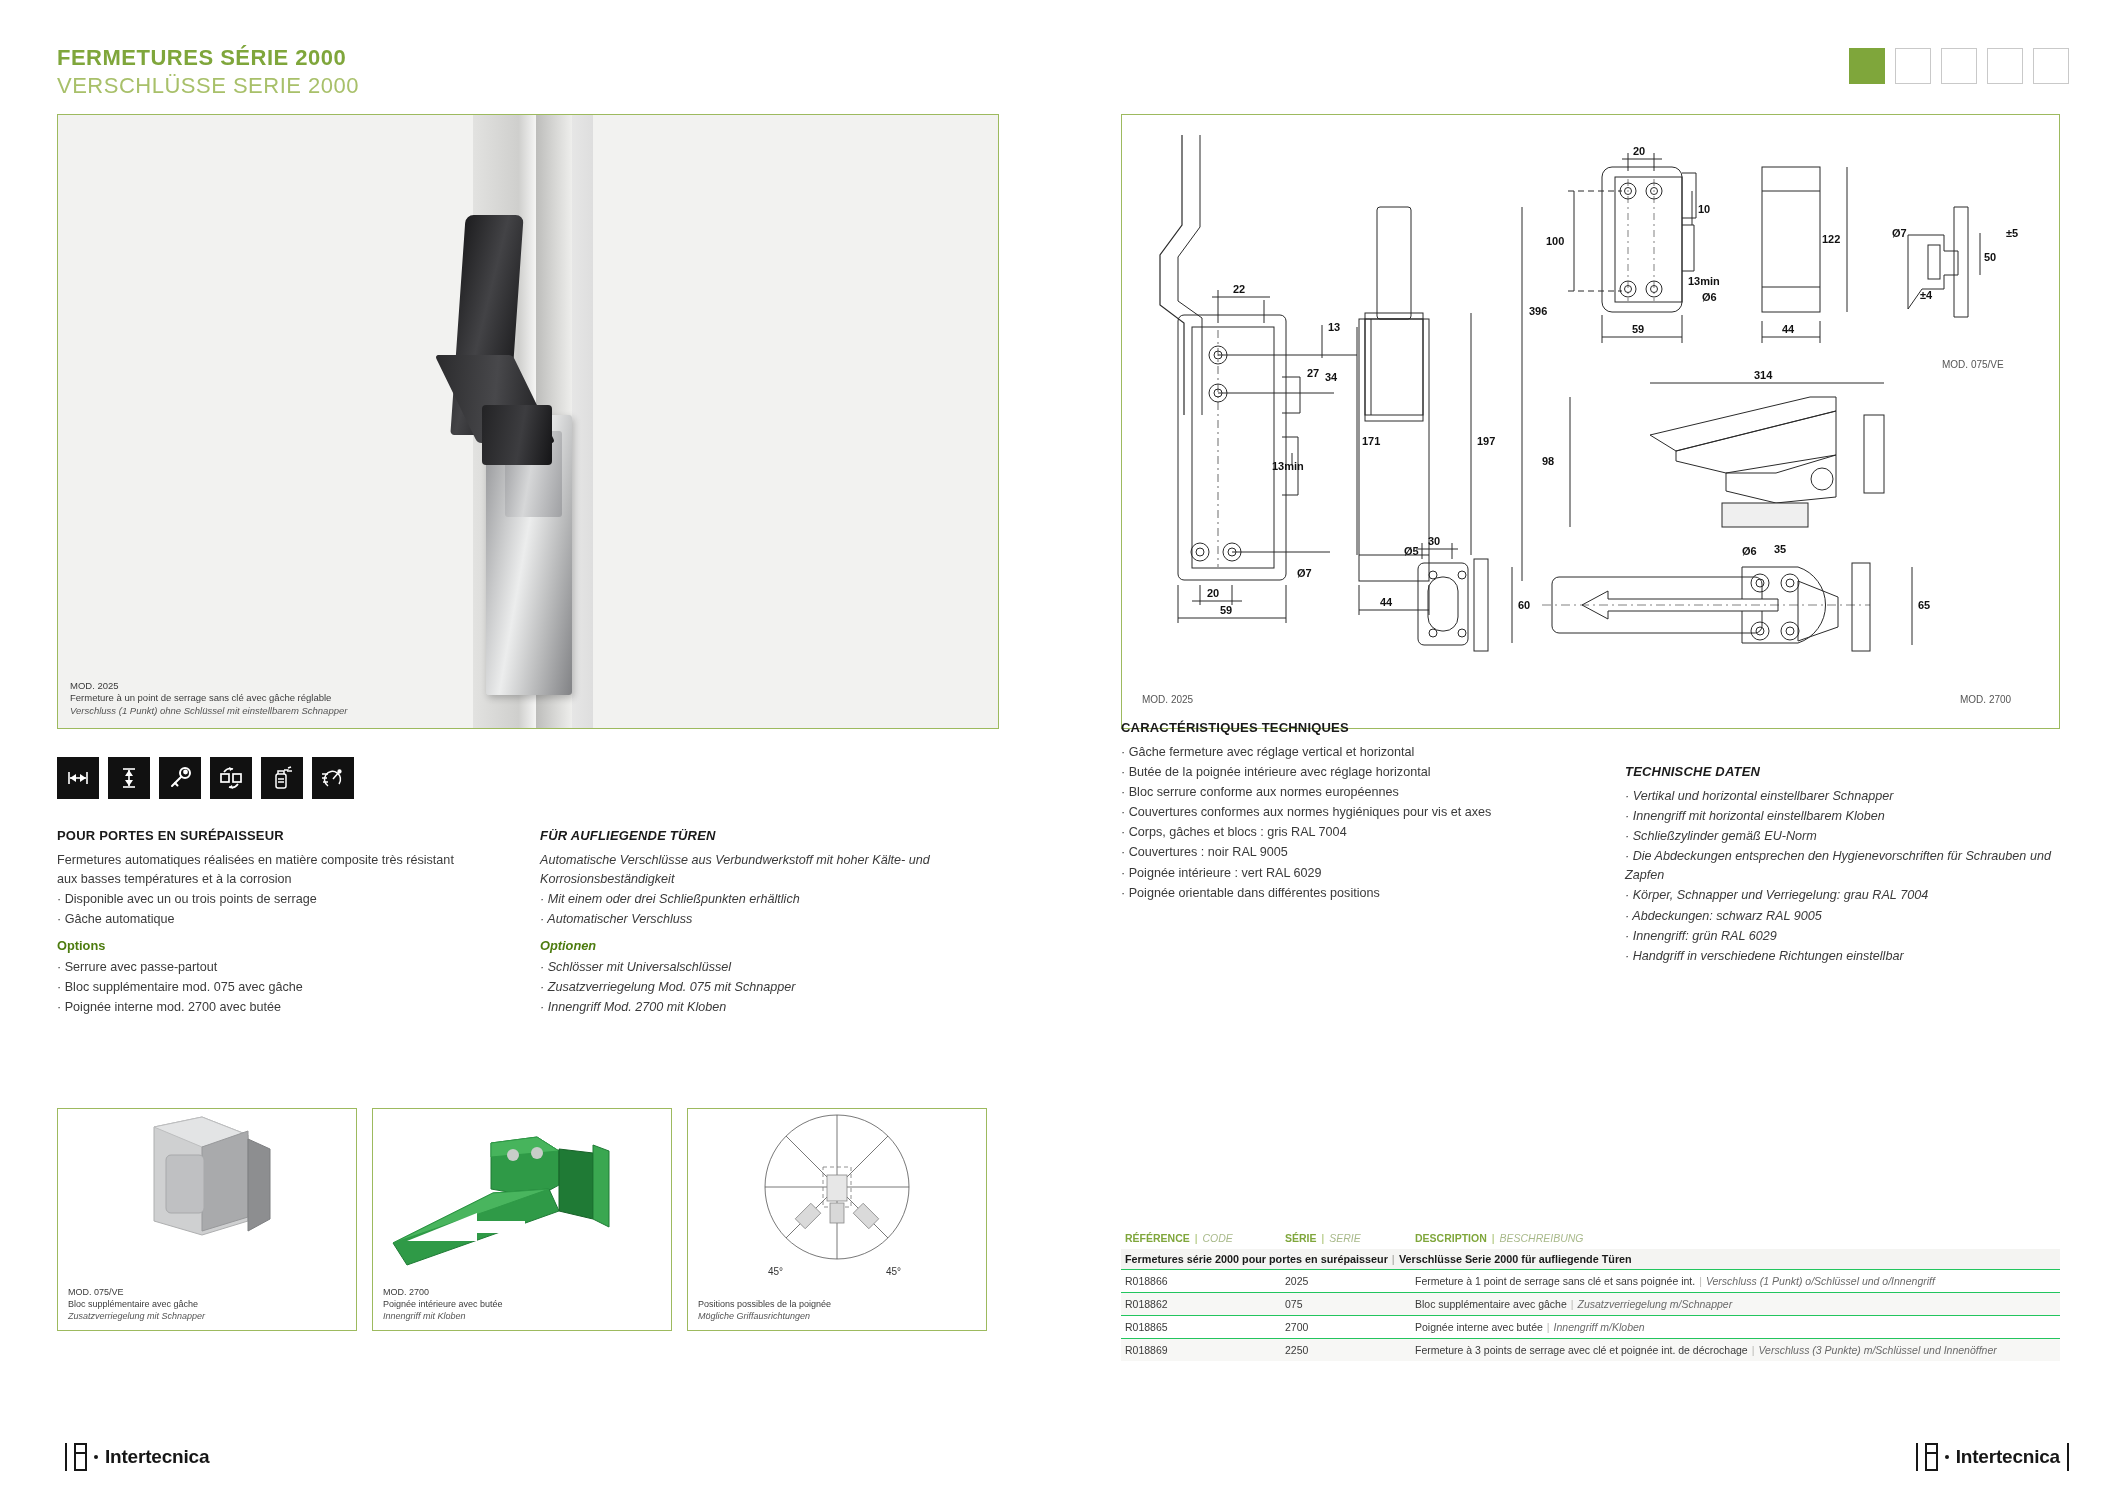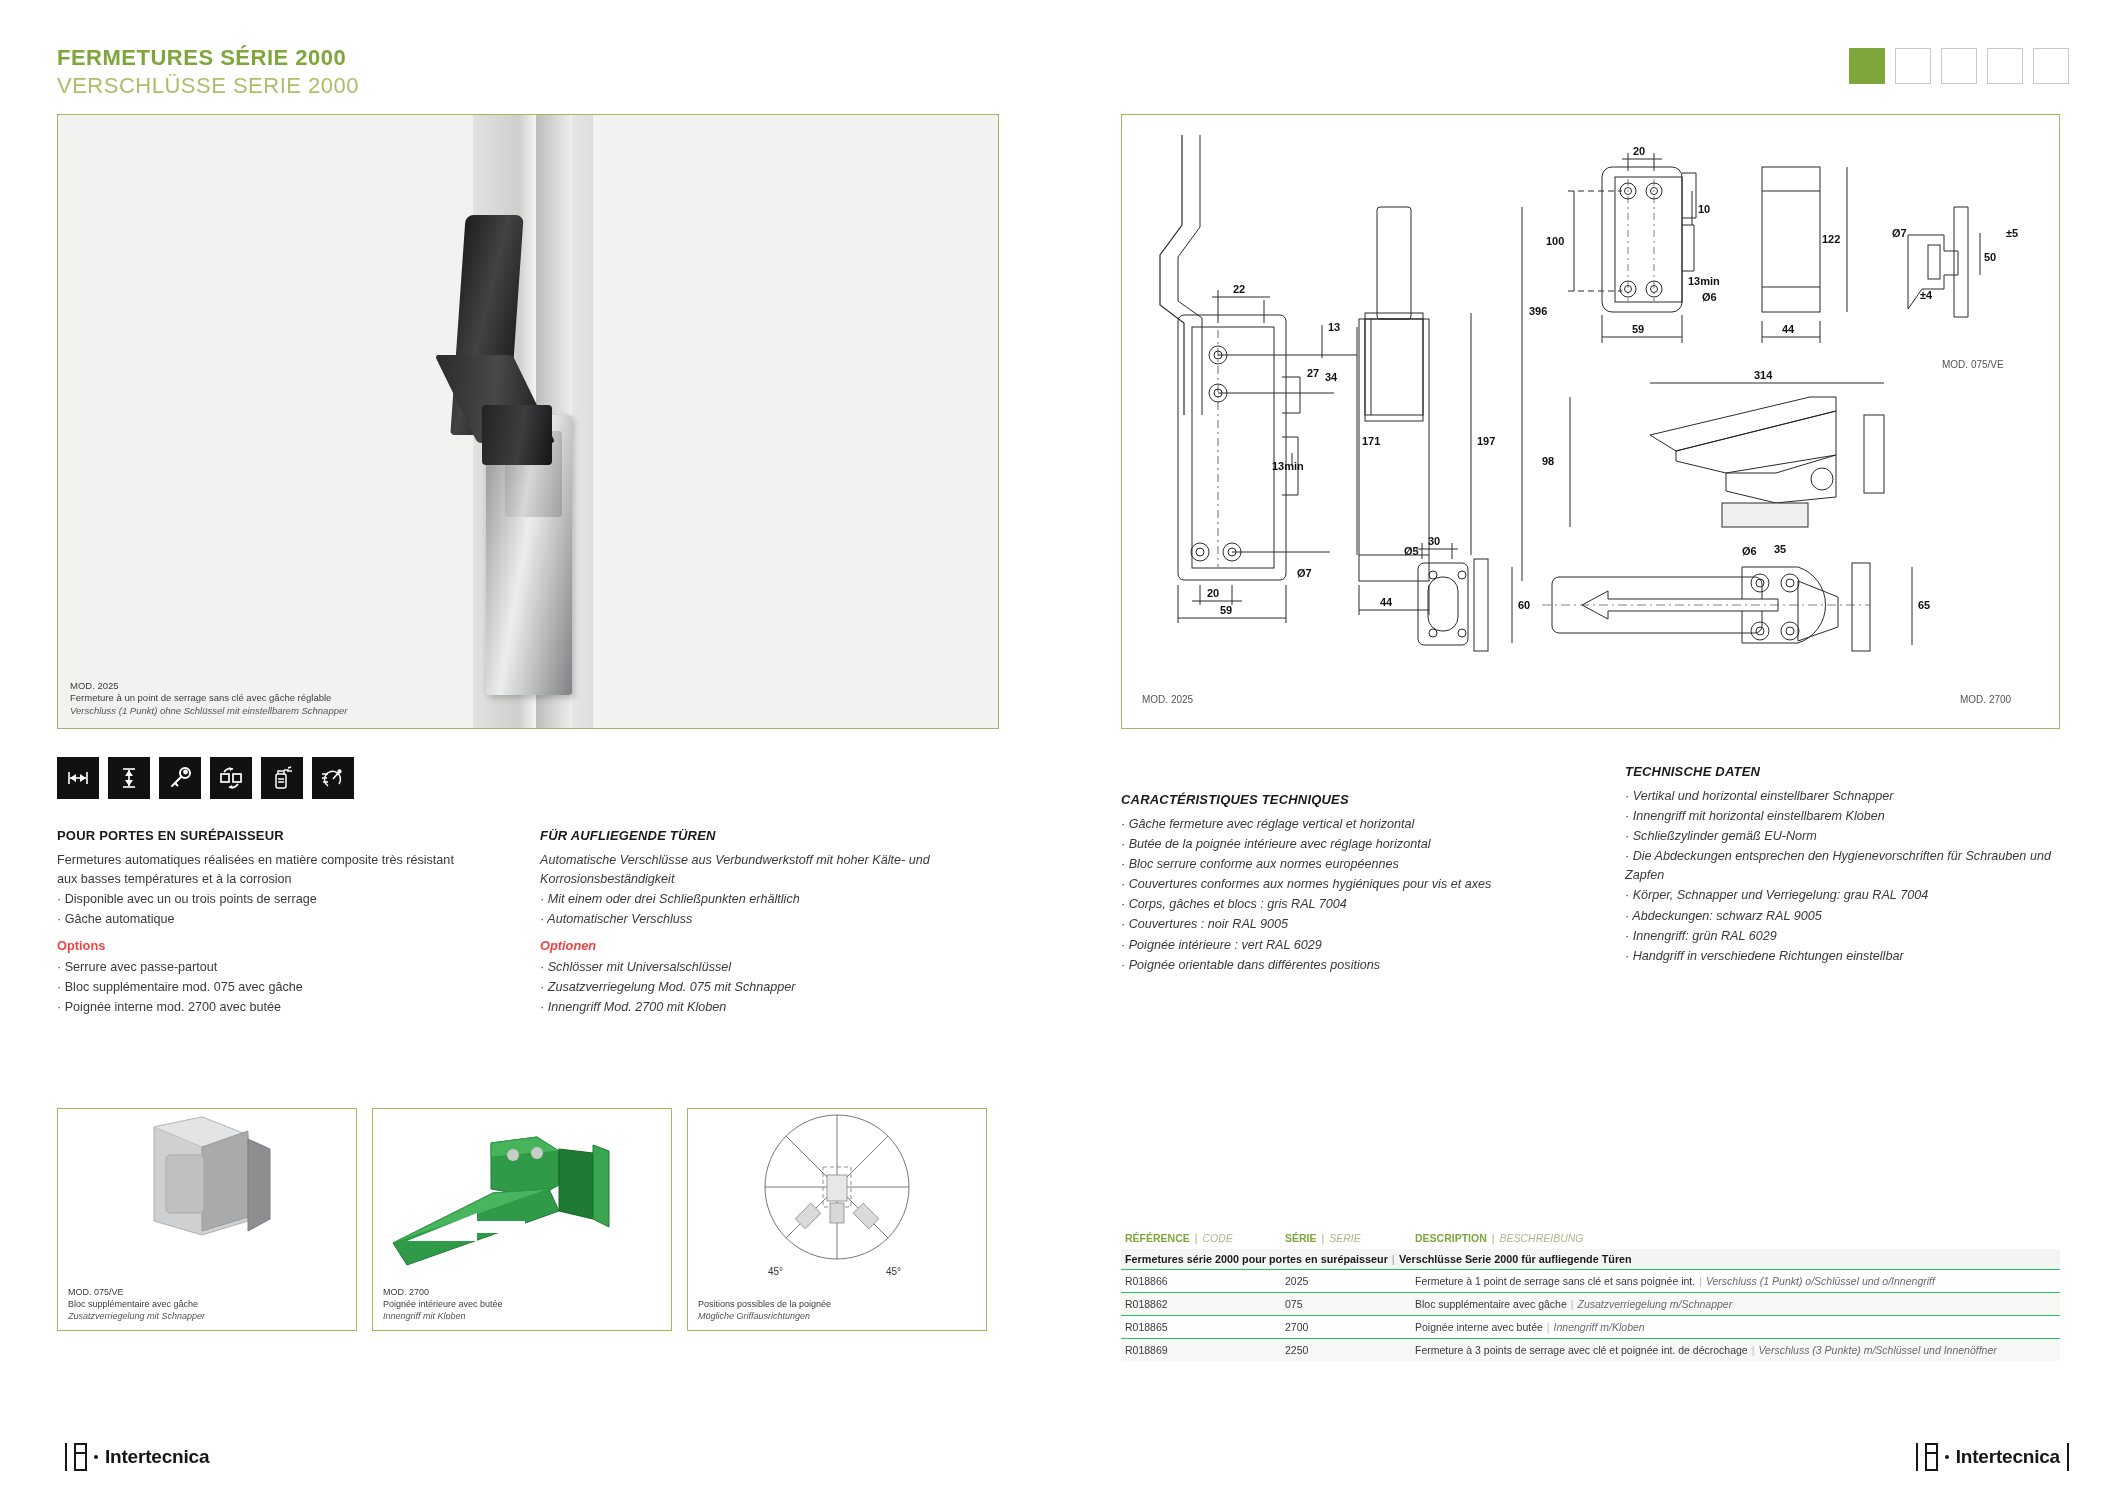--- a/index.html
+++ b/index.html
@@ -44,27 +44,27 @@
   .thumb .cap-box{left:10px;bottom:8px;font-size:9px;}
 
   
   .icons{position:absolute;left:57px;top:757px;display:flex;gap:9px;}
   .ic{width:42px;height:42px;background:#111;display:flex;align-items:center;justify-content:center;}
   .ic svg{display:block;}
 
   
   .txtcol{position:absolute;font-size:12.6px;line-height:1.52;color:#3a3a3a;}
   .txtcol h3{margin:0 0 5px;font-size:13px;font-weight:bold;color:#1a1a1a;letter-spacing:.2px;}
-  .txtcol h4{margin:7px 0 2px;font-size:12.8px;font-weight:bold;color:#ef4444;}
+  .txtcol h4{margin:7px 0 2px;font-size:12.8px;font-weight:bold;color:#4d7c0f;}
   .txtcol p{margin:0 0 1px;}
   .de{font-style:italic;}
   .de h3,.de h4{font-style:italic;}
   .fr-left{left:57px;top:826px;width:420px;}
   .de-left{left:540px;top:826px;width:470px;}
-  .fr-right{left:1121px;top:790px;width:470px;font-style:italic;}
+  .fr-right{left:1121px;top:718px;width:470px;}
   .de-right{left:1625px;top:762px;width:440px;}
 
   
   .tbl{position:absolute;left:1121px;top:1232px;width:939px;font-size:10.5px;color:#3a3a3a;}
   .tbl .thead{display:flex;font-weight:bold;color:#7fa63b;font-size:10.5px;padding:0 0 5px 4px;}
   .tbl .thead .sep{font-weight:normal;padding:0 5px;color:#9dba5e;}
   .tbl .thead .it{font-style:italic;font-weight:normal;color:#a8b98a;}
   .tbl .c1{width:160px;} .tbl .c2{width:130px;} .tbl .c3{flex:1;}
   .tbl .grp{font-weight:bold;color:#1a1a1a;font-size:10.8px;padding:4px 4px;background:#f4f4f2;}
   .tbl .row{display:flex;padding:5px 4px;border-top:1px solid #22c55e;}

